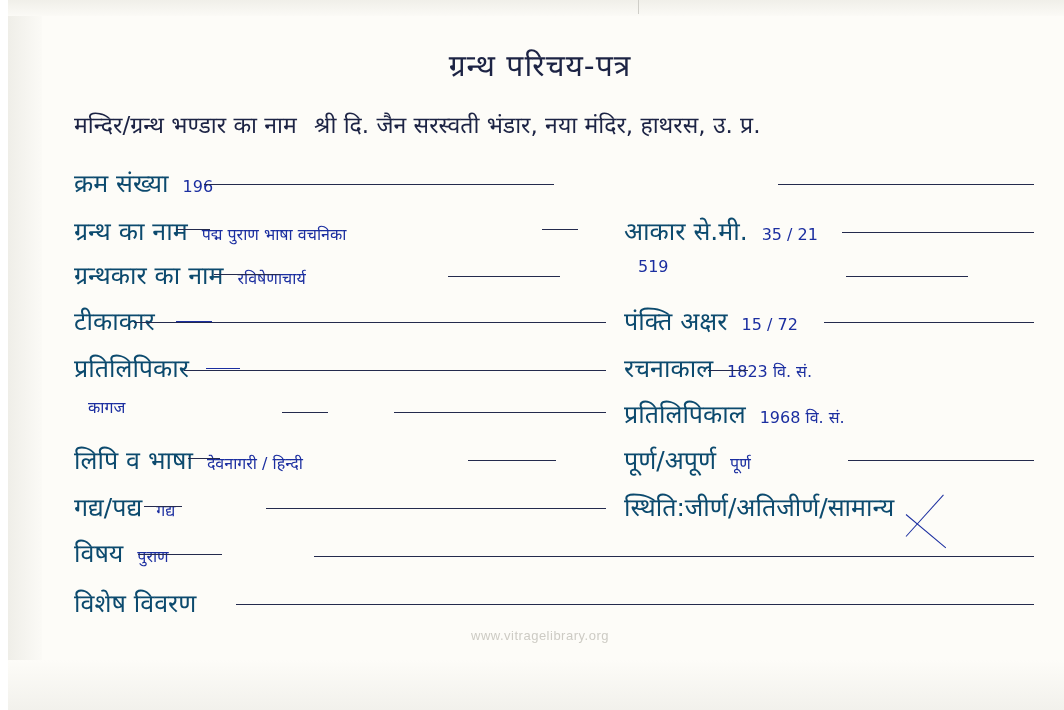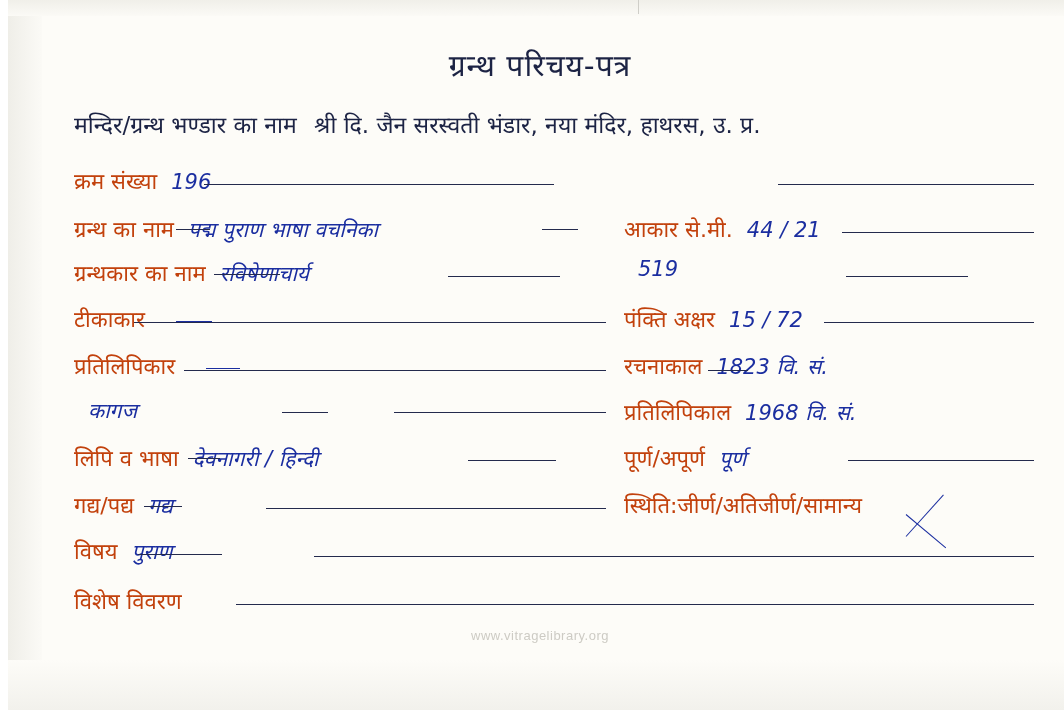--- a/index.html
+++ b/index.html
@@ -79,28 +79,27 @@
     position: absolute;
     top: 0;
     height: 34px;
     display: flex;
     align-items: baseline;
     white-space: nowrap;
   }
   .cellL { left: 0; }
   .cellR { left: 550px; }
   .label {
-    font-size: 22px;
-    color: #c2410c;
+    font-size: 25px;
+    color: #0c4a6e;
   }
   .val {
-    font-size: 21px;
+    font-size: 16px;
     color: #1b2ea0;
     margin-left: 14px;
-    font-style: italic;
   }
   
   .rule {
     position: absolute;
     height: 0;
     border-top: 1.3px solid #242a4d;
   }
   .footer-note {
     position: absolute;
     left: 0;
@@ -143,21 +142,21 @@
   <div class="rule" style="left:196px; top:184px; width:350px;"></div>
   <div class="rule" style="left:770px; top:184px; width:256px;"></div>
 
   <div class="row" style="top:213px;">
     <div class="cellL">
       <span class="label">ग्रन्थ का नाम</span>
       <span class="val">पद्म पुराण भाषा वचनिका</span>
     </div>
     <div class="cellR">
       <span class="label">आकार से.मी.</span>
-      <span class="val">44 / 21</span>
+      <span class="val">35 / 21</span>
     </div>
   </div>
   <div class="rule" style="left:168px; top:229px; width:34px;"></div>
   <div class="rule" style="left:534px; top:229px; width:36px;"></div>
   <div class="rule" style="left:834px; top:232px; width:192px;"></div>
 
   <div class="row" style="top:257px;">
     <div class="cellL">
       <span class="label">ग्रन्थकार का नाम</span>
       <span class="val">रविषेणाचार्य</span>

